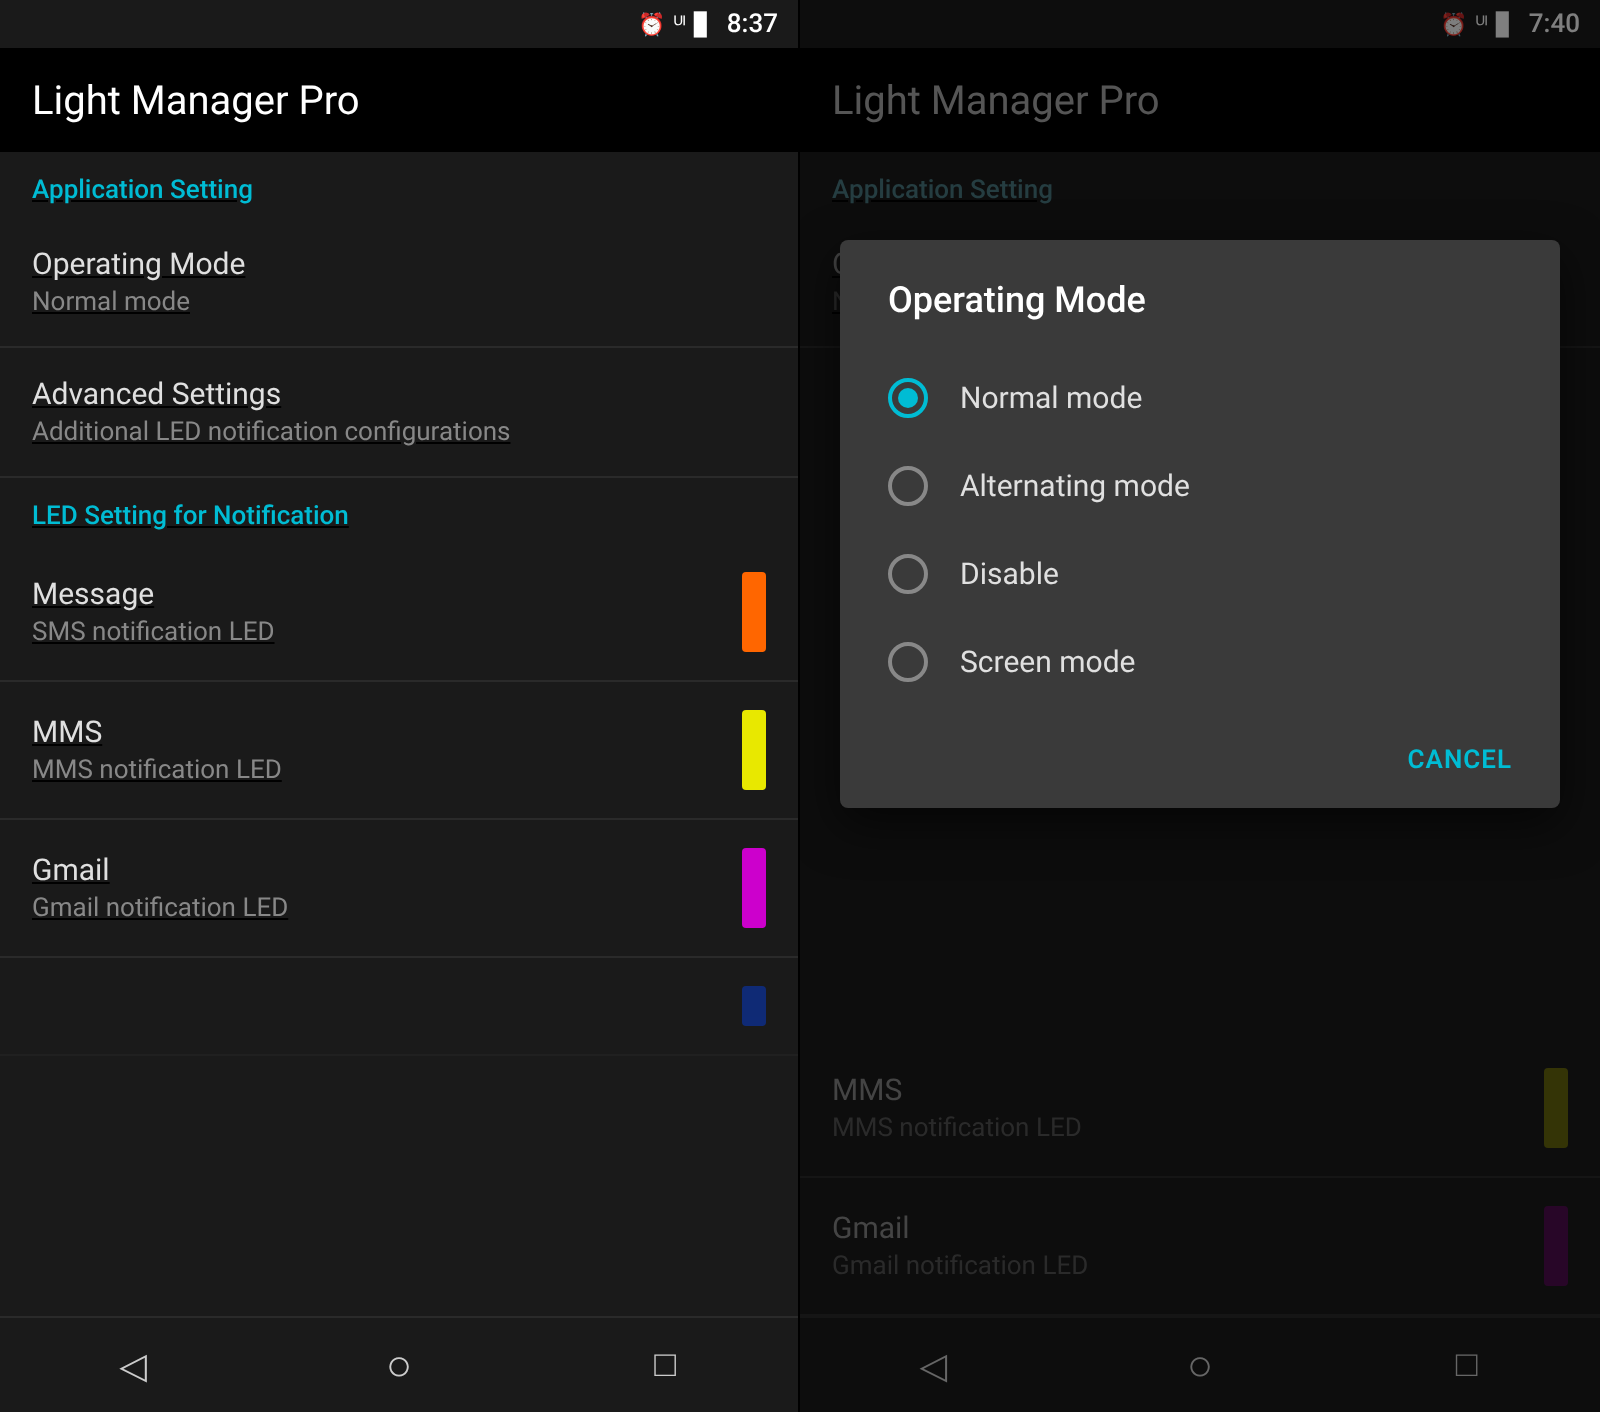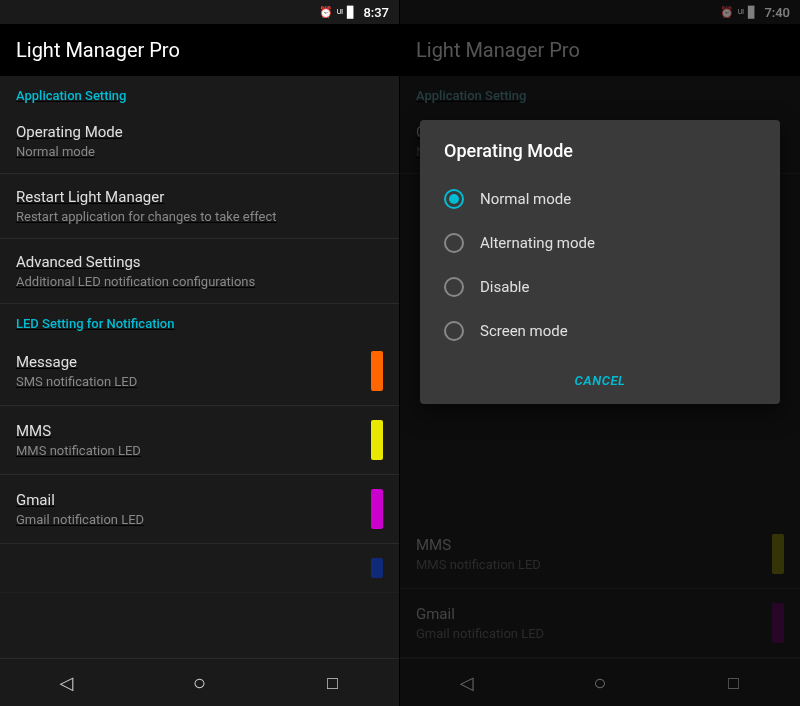--- a/index.html
+++ b/index.html
@@ -177,24 +177,23 @@
       height: 10px;
       border-radius: 50%;
       background: #00bcd4;
     }
     .radio-label {
       font-size: 15px;
       color: #e0e0e0;
     }
     .dialog-actions {
       display: flex;
-      justify-content: center;
+      justify-content: flex-end;
       padding: 8px 8px 8px 8px;
       margin-top: 4px;
-      font-style: italic;
     }
     .dialog-btn {
       font-size: 13px;
       font-weight: 600;
       color: #00bcd4;
       padding: 8px 16px;
       cursor: pointer;
       letter-spacing: 0.5px;
       text-transform: uppercase;
     }
@@ -222,26 +221,20 @@
 
     <div class="section-header">Application Setting</div>
 
     <div class="settings-item">
       <div class="settings-item-text">
         <div class="settings-item-title">Operating Mode</div>
         <div class="settings-item-subtitle">Normal mode</div>
       </div>
     </div>
 
-    <div class="settings-item">
-      <div class="settings-item-text">
-        <div class="settings-item-title">Restart Light Manager</div>
-        <div class="settings-item-subtitle">Restart application for changes to take effect</div>
-      </div>
-    </div>
 
     <div class="settings-item">
       <div class="settings-item-text">
         <div class="settings-item-title">Advanced Settings</div>
         <div class="settings-item-subtitle">Additional LED notification configurations</div>
       </div>
     </div>
 
     <div class="section-header">LED Setting for Notification</div>
 

